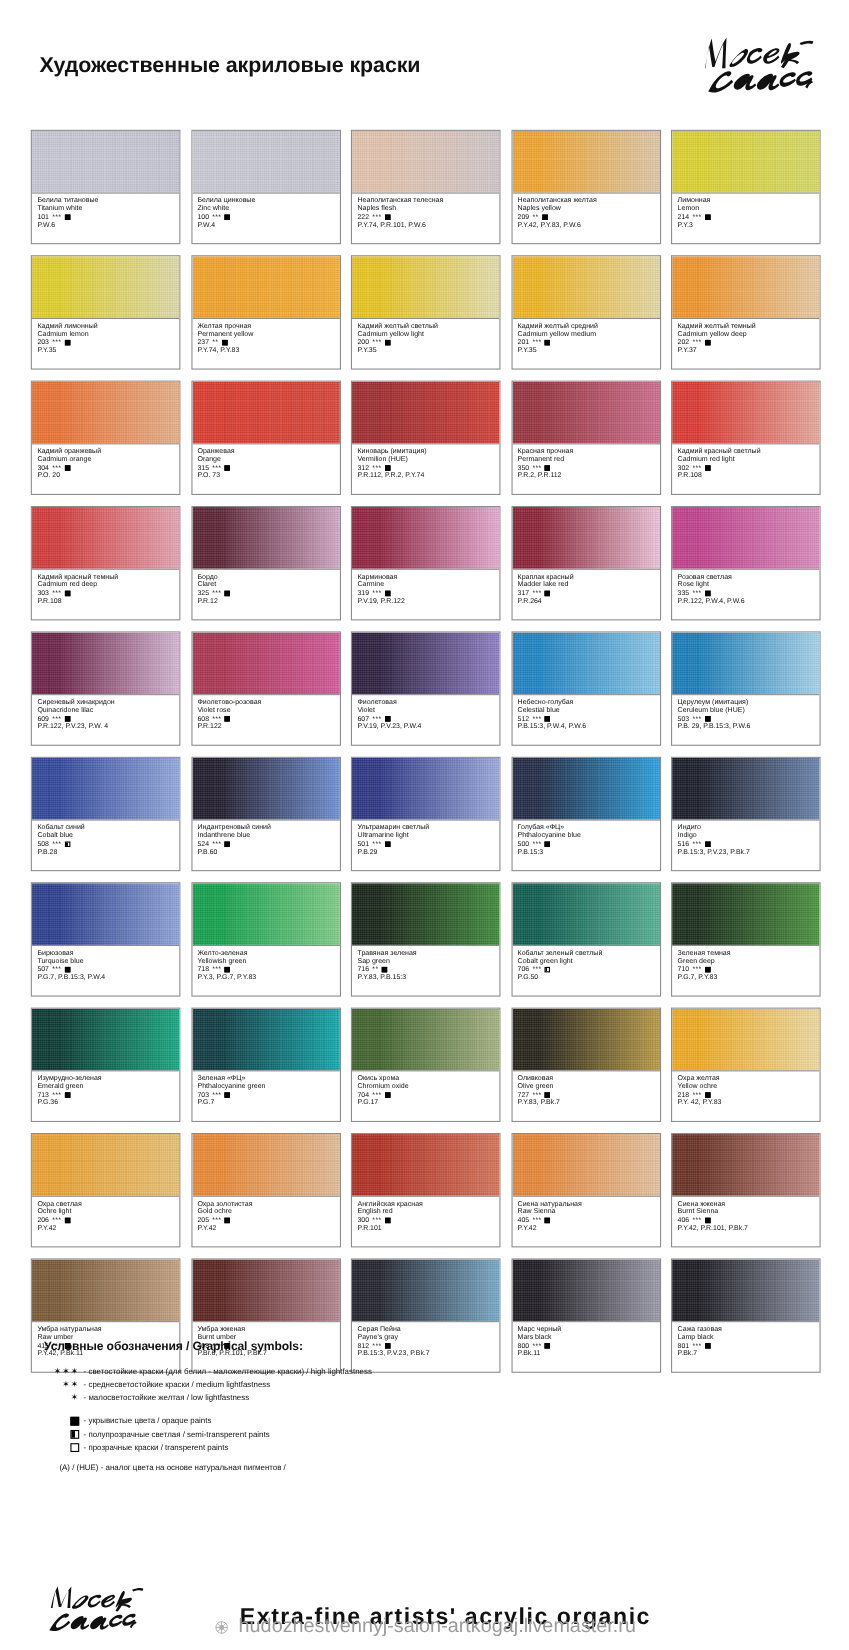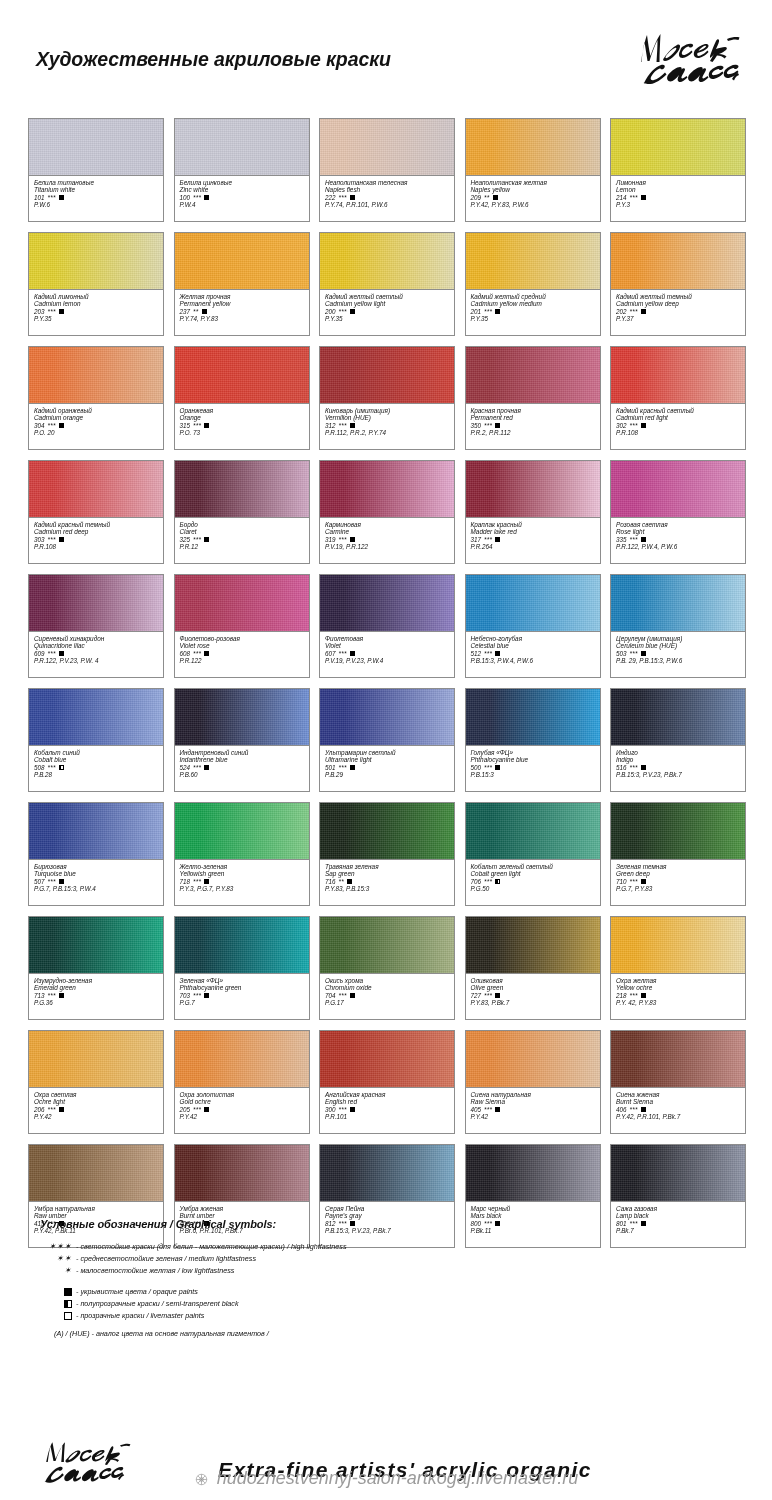--- a/index.html
+++ b/index.html
@@ -5,21 +5,21 @@
   * { box-sizing: border-box; }
   html, body { margin:0; padding:0; }
   body {
     width: 772px; height: 1500px;
     background: #ffffff;
     font-family: "Liberation Sans", sans-serif;
     color: #111;
     position: relative;
     overflow: hidden;
   }
-  .page { width:772px; height:1087px; position:relative;font-style:italic; }
+  .page { width:772px; height:1087px; position:relative; }
 
   
   .header {
     position:absolute; left:0; top:0; width:772px; height:110px;
   }
   .title {
     position:absolute; left:36px; top:48px;
     font-size:19.5px; font-weight:bold; letter-spacing:-0.1px;
     color:#131313;
   }
@@ -799,46 +799,46 @@
 
   <div class="legend">
     <div class="legend-title">Условные обозначения / Graphical symbols:</div>
     <div id="legend-lf">
         <div class="legend-row">
           <span class="lg-sym stars">✶✶✶</span>
           <span>- светостойкие краски  (для белил - маложелтеющие краски) / high lightfastness</span>
         </div>
         <div class="legend-row">
           <span class="lg-sym stars">✶✶</span>
-          <span>- среднесветостойкие зеленая / medium lightfastness</span>
+          <span>- среднесветостойкие краски / medium lightfastness</span>
         </div>
         <div class="legend-row">
           <span class="lg-sym stars">✶</span>
           <span>- малосветостойкие желтая / low lightfastness</span>
         </div>
       </div>
     <div class="lg-gap"></div>
     <div id="legend-op">
         <div class="legend-row">
           <span class="lg-sym box">
             <span class="op opaque" style="width: 8px; height: 8px;"></span>
           </span>
           <span>- укрывистые цвета / opaque paints</span>
         </div>
         <div class="legend-row">
           <span class="lg-sym box">
             <span class="op semi" style="width: 8px; height: 8px;"></span>
           </span>
-          <span>- полупрозрачные краски / semi-transperent black</span>
+          <span>- полупрозрачные светлая / semi-transperent paints</span>
         </div>
         <div class="legend-row">
           <span class="lg-sym box">
             <span class="op trans" style="width: 8px; height: 8px;"></span>
           </span>
-          <span>- прозрачные краски / livemaster paints</span>
+          <span>- прозрачные краски / transperent paints</span>
         </div>
       </div>
     <div class="legend-note">
       <span>(A) / (HUE) - аналог цвета на основе натуральная пигментов /</span>
     </div>
   </div>
 
   <div class="footer">
     <div class="footer-logo">
       <svg viewBox="0 0 200 100" xmlns="http://www.w3.org/2000/svg">

